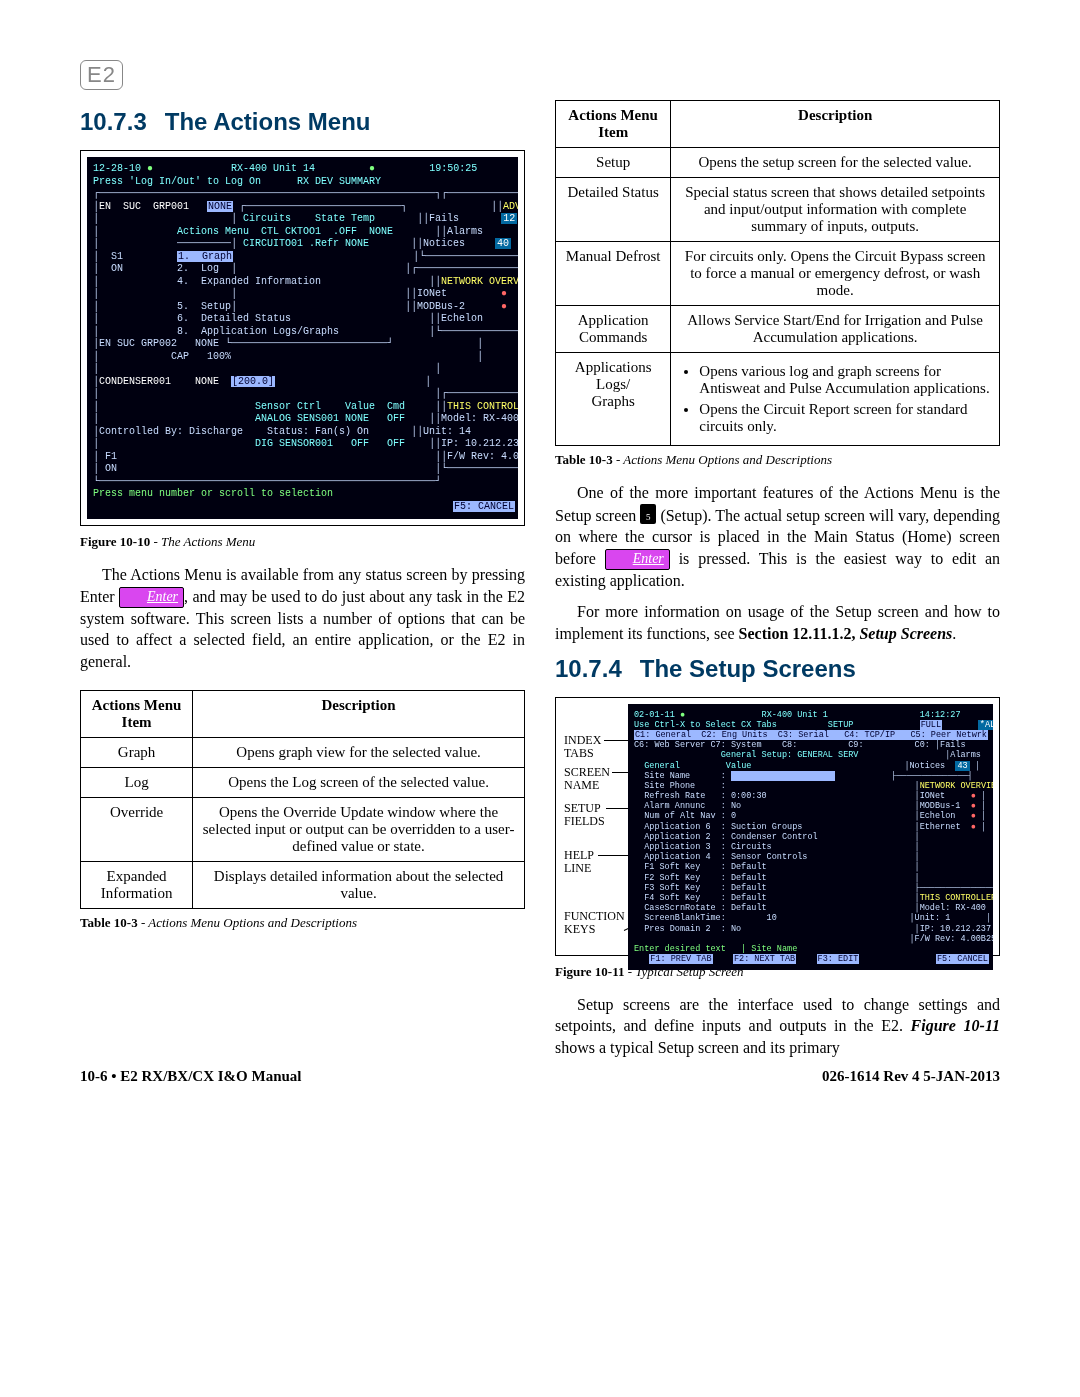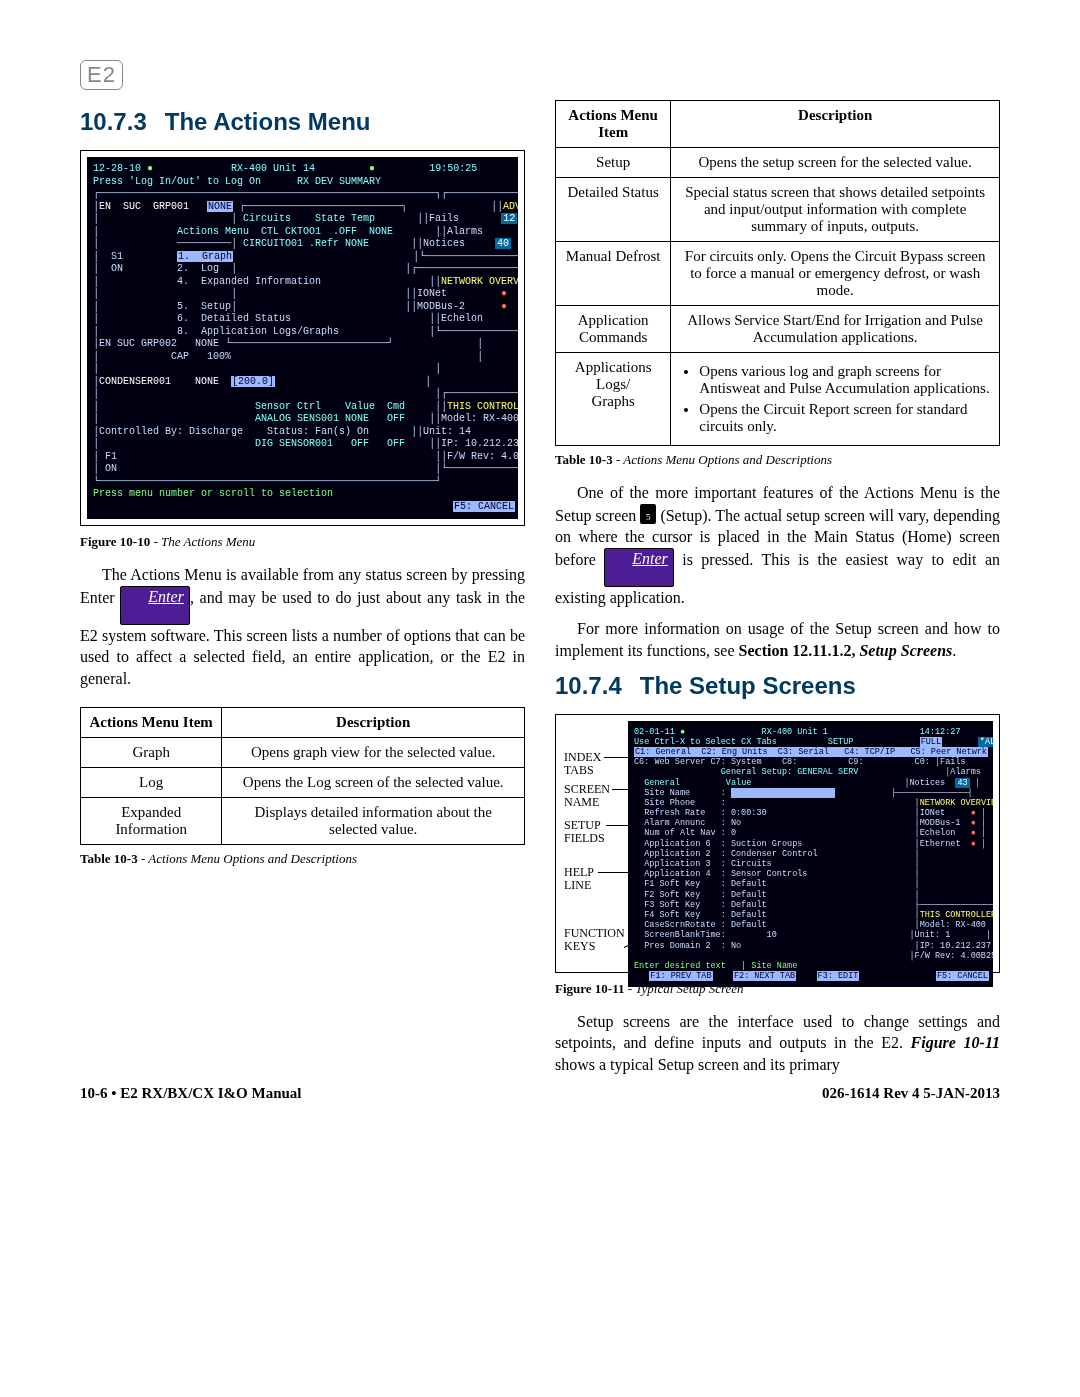--- a/index.html
+++ b/index.html
@@ -78,25 +78,25 @@
   .caption .ital { font-style: italic; }
   p.body {
     margin: 0 0 10px 0;
     text-align: justify;
     line-height: 1.35;
     font-size: 16px;
   }
   p.body.indent { text-indent: 22px; }
   .enter-key {
     display: inline-block;
-    background: #4c1d95;
+    background: #d946ef;
     color: #fff;
-    font-size: 16px;
+    font-size: 14px;
     font-style: italic;
-    padding: 2px 5px 19px 5px;
+    padding: 2px 5px 3px 5px;
     border: 1px solid #000;
     border-radius: 2px;
     text-decoration: underline;
     vertical-align: 1px;
     line-height: 1;
   }
   .small-key {
     display: inline-block;
     background: #000;
     color: #fff;
@@ -222,20 +222,24 @@
         </tr>
         <tr>
           <td class="item">Graph</td>
           <td class="desc">Opens graph view for the selected value.</td>
         </tr>
         <tr>
           <td class="item">Log</td>
           <td class="desc">Opens the Log screen of the selected value.</td>
         </tr>
         <tr>
+          <td class="item">Override</td>
+          <td class="desc">Opens the Override Update window where the selected input or output can be overridden to a user-defined value or state.</td>
+        </tr>
+        <tr>
           <td class="item">Expanded Information</td>
           <td class="desc">Displays detailed information about the selected value.</td>
         </tr>
       </tbody>
         </table>
       <div class="caption">
         <span class="bold">Table 10-3</span><span class="ital"> - Actions Menu Options and Descriptions</span>
       </div>
     </div>
 

